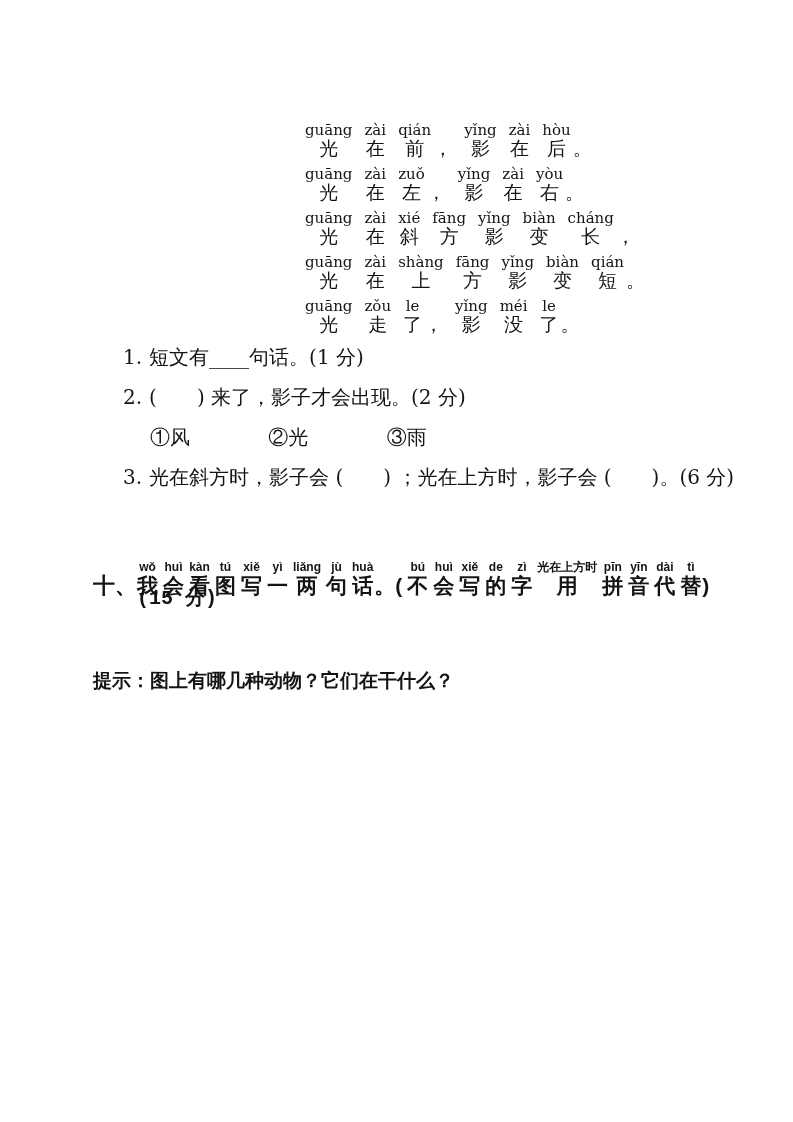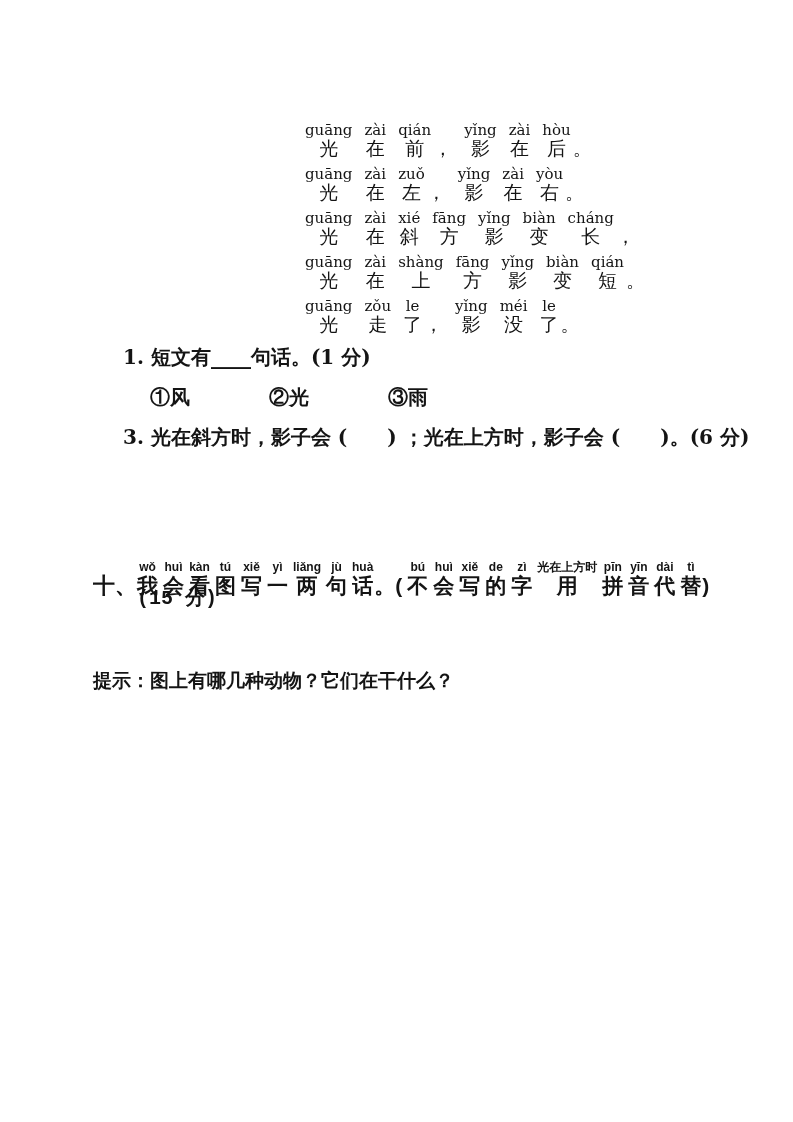--- a/index.html
+++ b/index.html
@@ -16,21 +16,21 @@
   
   .poem{position:absolute;left:305px;top:122px;}
   .poem-line{display:flex;align-items:flex-end;margin-bottom:9px;}
   .syl{display:flex;flex-direction:column;align-items:center;margin-right:12px;}
   .syl .py{font-size:15px;line-height:17px;height:17px;white-space:pre;}
   .syl .zi{font-size:19px;line-height:18px;}
   .syl.punct{margin-left:-10px;}
 
   
   .questions{position:absolute;left:123px;top:346px;font-size:20px;line-height:23px;}
-  .q-row{margin-bottom:17px;white-space:nowrap;font-weight:bold;}
+  .q-row{margin-bottom:17px;white-space:nowrap;}
   .q-num{margin-right:7px;}
   .opt-row{padding-left:27px;}
   .opt{display:inline-block;min-width:112px;}
 
   
   .heading{
     position:absolute;left:93px;top:537px;
     display:flex;align-items:flex-end;
     font-family:"Liberation Sans",sans-serif;font-weight:bold;
     white-space:nowrap;
@@ -226,20 +226,23 @@
           <span class="py"></span>
           <span class="zi">。</span>
         </span>
       </div>
     </section>
 
   <div class="questions">
     <div class="q-row">
       <span class="q-num">1.</span><span>短文有____句话。(1 分)</span>
     </div>
+    <div class="q-row">
+      <span class="q-num">2.</span><span>(　　) 来了，影子才会出现。(2 分)</span>
+    </div>
     <div class="q-row opt-row">
       <span class="opt">①风</span>
       <span class="opt">②光</span>
       <span class="opt">③雨</span>
     </div>
     <div class="q-row">
       <span class="q-num">3.</span><span>光在斜方时，影子会 (　　) ；光在上方时，影子会 (　　)。(6 分)</span>
     </div>
   </div>
 

